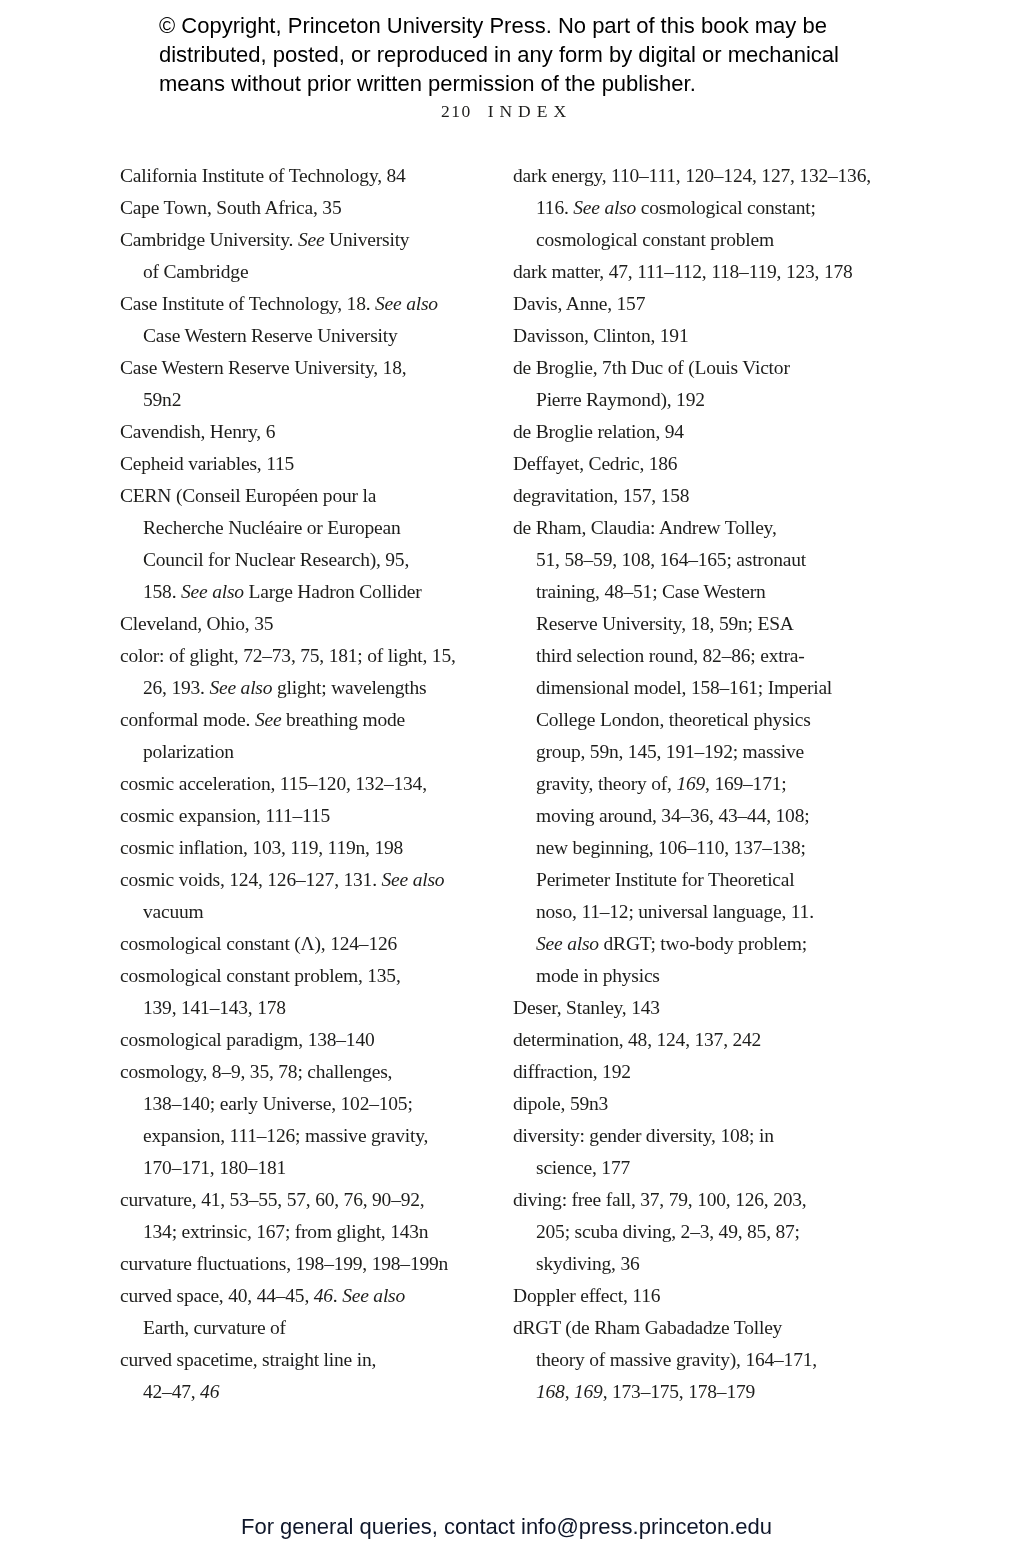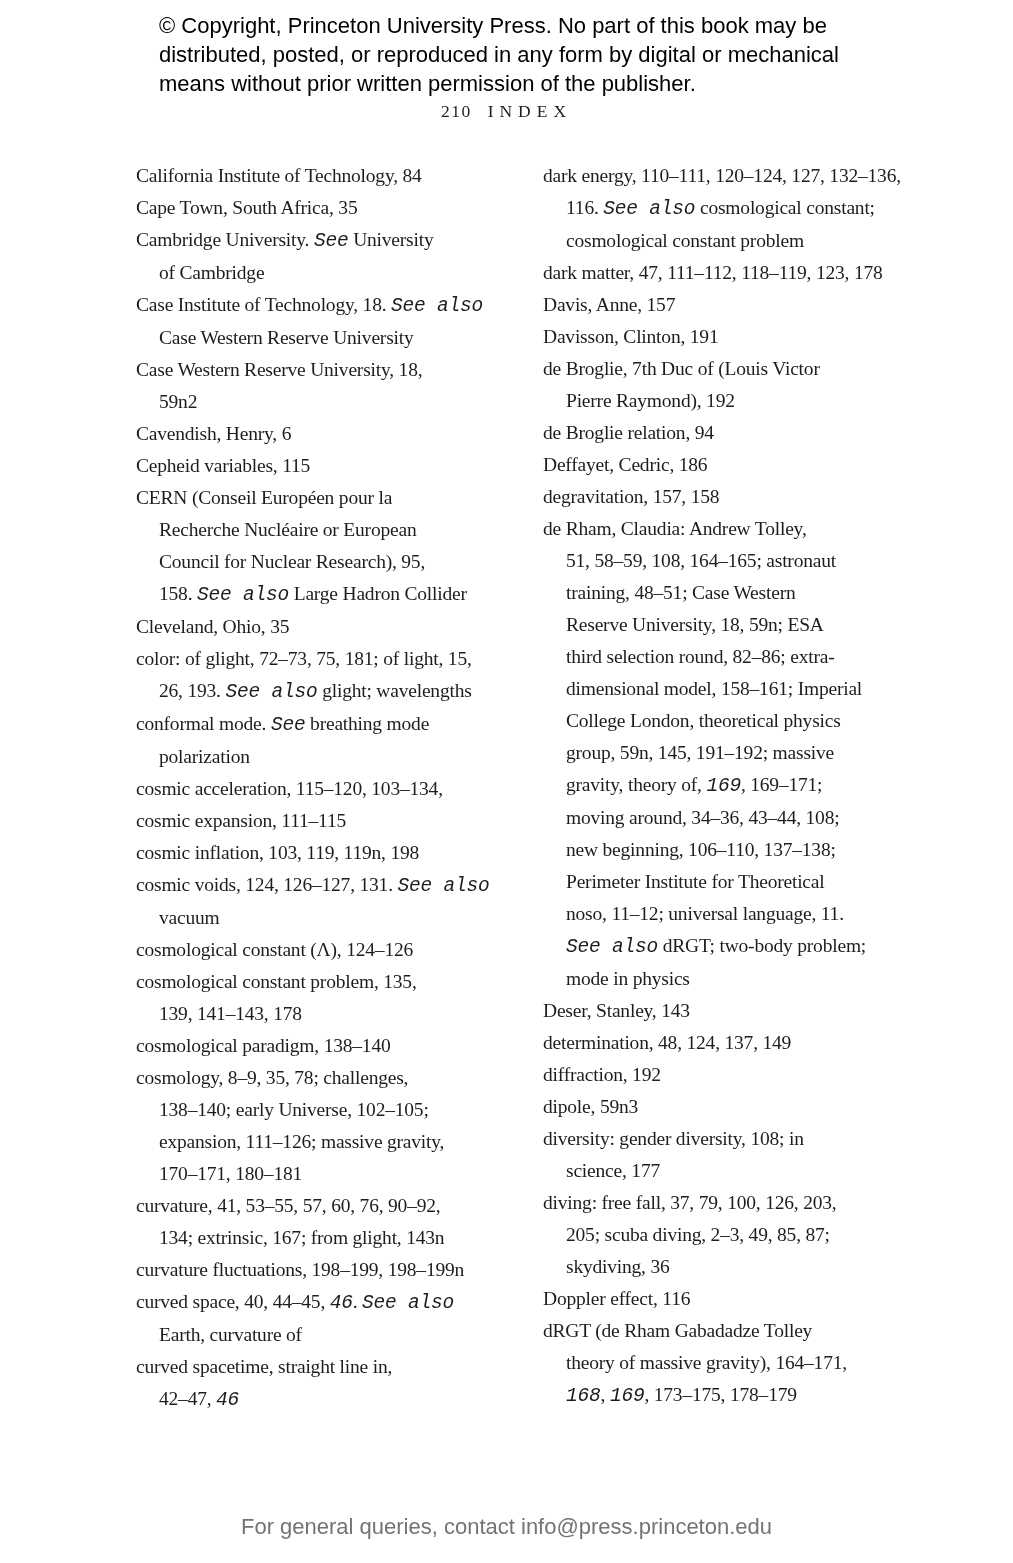--- a/index.html
+++ b/index.html
@@ -32,44 +32,44 @@
   }
   .running-head .page-num {
     letter-spacing: 1.5px;
     margin-right: 16px;
   }
   .running-head .section-title {
     letter-spacing: 6px;
   }
   .columns {
     position: absolute;
-    left: 136px;
+    left: 120px;
     top: 160px;
     display: flex;
-    gap: 54px;
+    gap: 40px;
   }
   .col { width: 353px; }
   .entry { margin: 0; }
   .line {
     font-size: 19.5px;
     line-height: 32px;
     letter-spacing: -0.2px;
     white-space: nowrap;
   }
   .line.cont { padding-left: 23px; }
-  .it { font-style: italic; font-family: Liberation Mono, monospace; }
+  .it { font-style: italic; }
   .footer {
     position: absolute;
     top: 1514px;
     left: 0;
     width: 100%;
     text-align: center;
     font-family: "Liberation Sans", sans-serif;
     font-size: 22px;
-    color: #737373;
+    color: #0f172a;
   }
 </style>
 </head>
 <body>
 
 <div class="page">
 
   <div class="copyright">
     <div>© Copyright, Princeton University Press. No part of this book may be</div>
     <div>distributed, posted, or reproduced in any form by digital or mechanical</div>
@@ -117,21 +117,21 @@
         </div>
         <div class="entry">
           <div class="line"><span>color: of glight, 72–73, 75, 181; of light, 15,</span></div>
           <div class="line cont"><span>26, 193. </span><span class="it">See also</span><span> glight; wavelengths</span></div>
         </div>
         <div class="entry">
           <div class="line"><span>conformal mode. </span><span class="it">See</span><span> breathing mode</span></div>
           <div class="line cont"><span>polarization</span></div>
         </div>
         <div class="entry">
-          <div class="line"><span>cosmic acceleration, 115–120, 103–134,</span></div>
+          <div class="line"><span>cosmic acceleration, 115–120, 132–134,</span></div>
         </div>
         <div class="entry">
           <div class="line"><span>cosmic expansion, 111–115</span></div>
         </div>
         <div class="entry">
           <div class="line"><span>cosmic inflation, 103, 119, 119n, 198</span></div>
         </div>
         <div class="entry">
           <div class="line"><span>cosmic voids, 124, 126–127, 131. </span><span class="it">See also</span></div>
           <div class="line cont"><span>vacuum</span></div>
@@ -210,21 +210,21 @@
           <div class="line cont"><span>new beginning, 106–110, 137–138;</span></div>
           <div class="line cont"><span>Perimeter Institute for Theoretical</span></div>
           <div class="line cont"><span>noso, 11–12; universal language, 11.</span></div>
           <div class="line cont"><span class="it">See also</span><span> dRGT; two-body problem;</span></div>
           <div class="line cont"><span>mode in physics</span></div>
         </div>
         <div class="entry">
           <div class="line"><span>Deser, Stanley, 143</span></div>
         </div>
         <div class="entry">
-          <div class="line"><span>determination, 48, 124, 137, 149</span></div>
+          <div class="line"><span>determination, 48, 124, 137, 242</span></div>
         </div>
         <div class="entry">
           <div class="line"><span>diffraction, 192</span></div>
         </div>
         <div class="entry">
           <div class="line"><span>dipole, 59n3</span></div>
         </div>
         <div class="entry">
           <div class="line"><span>diversity: gender diversity, 108; in</span></div>
           <div class="line cont"><span>science, 177</span></div>

